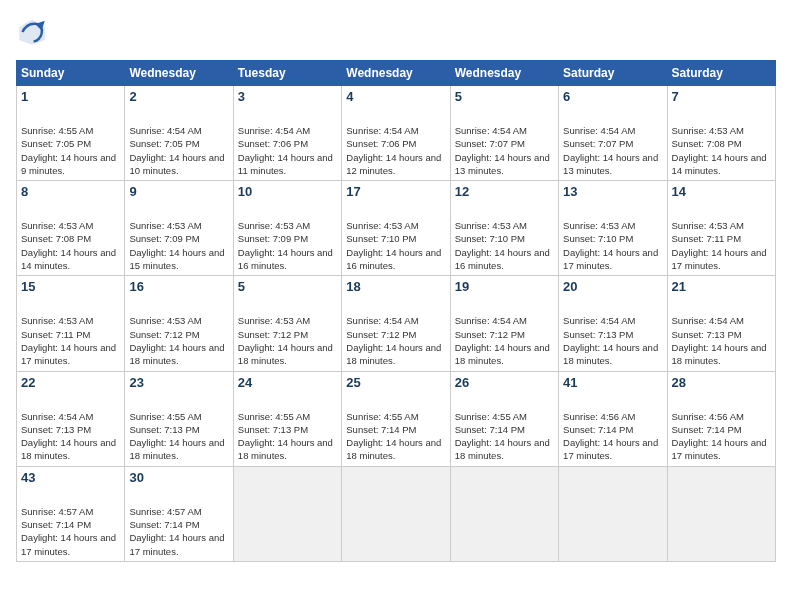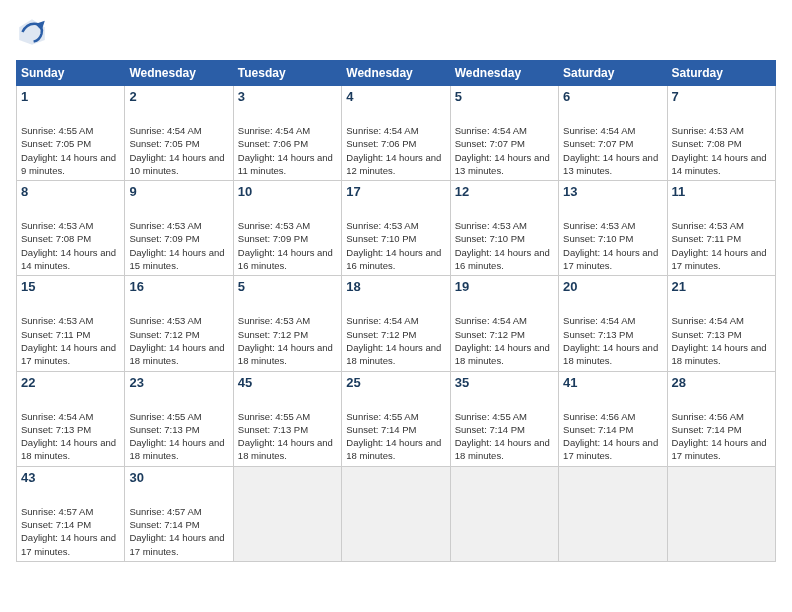--- a/index.html
+++ b/index.html
@@ -172,21 +172,21 @@
           </td>
           <td>
             <span class="day-number">12</span>
             <div class="day-info">Sunrise: 4:53 AM<br>Sunset: 7:10 PM<br>Daylight: 14 hours and 16 minutes.</div>
           </td>
           <td>
             <span class="day-number">13</span>
             <div class="day-info">Sunrise: 4:53 AM<br>Sunset: 7:10 PM<br>Daylight: 14 hours and 17 minutes.</div>
           </td>
           <td>
-            <span class="day-number">11</span>
+            <span class="day-number">14</span>
             <div class="day-info">Sunrise: 4:53 AM<br>Sunset: 7:11 PM<br>Daylight: 14 hours and 17 minutes.</div>
           </td>
         </tr>
         <tr>
           <td>
             <span class="day-number">15</span>
             <div class="day-info">Sunrise: 4:53 AM<br>Sunset: 7:11 PM<br>Daylight: 14 hours and 17 minutes.</div>
           </td>
           <td>
             <span class="day-number">16</span>
@@ -216,29 +216,29 @@
         <tr>
           <td>
             <span class="day-number">22</span>
             <div class="day-info">Sunrise: 4:54 AM<br>Sunset: 7:13 PM<br>Daylight: 14 hours and 18 minutes.</div>
           </td>
           <td>
             <span class="day-number">23</span>
             <div class="day-info">Sunrise: 4:55 AM<br>Sunset: 7:13 PM<br>Daylight: 14 hours and 18 minutes.</div>
           </td>
           <td>
-            <span class="day-number">45</span>
+            <span class="day-number">24</span>
             <div class="day-info">Sunrise: 4:55 AM<br>Sunset: 7:13 PM<br>Daylight: 14 hours and 18 minutes.</div>
           </td>
           <td>
             <span class="day-number">25</span>
             <div class="day-info">Sunrise: 4:55 AM<br>Sunset: 7:14 PM<br>Daylight: 14 hours and 18 minutes.</div>
           </td>
           <td>
-            <span class="day-number">35</span>
+            <span class="day-number">26</span>
             <div class="day-info">Sunrise: 4:55 AM<br>Sunset: 7:14 PM<br>Daylight: 14 hours and 18 minutes.</div>
           </td>
           <td>
             <span class="day-number">41</span>
             <div class="day-info">Sunrise: 4:56 AM<br>Sunset: 7:14 PM<br>Daylight: 14 hours and 17 minutes.</div>
           </td>
           <td>
             <span class="day-number">28</span>
             <div class="day-info">Sunrise: 4:56 AM<br>Sunset: 7:14 PM<br>Daylight: 14 hours and 17 minutes.</div>
           </td>

